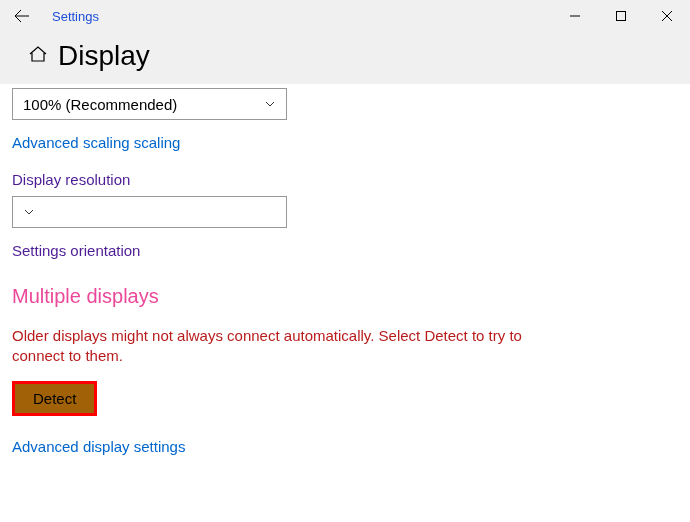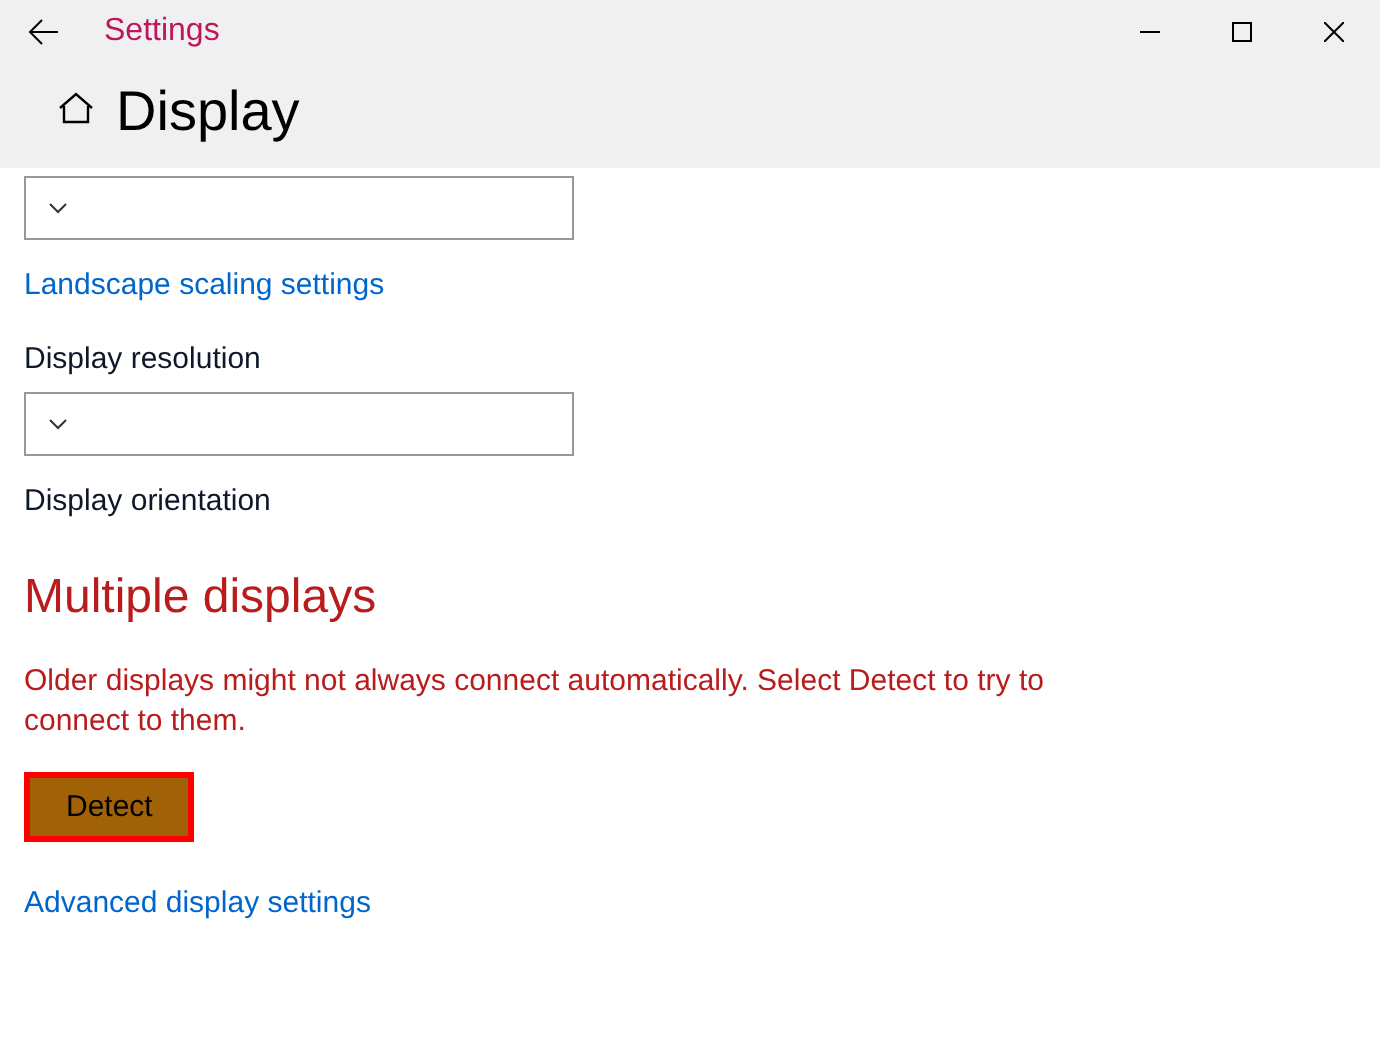--- a/index.html
+++ b/index.html
@@ -25,22 +25,22 @@
     .back-btn {
       width: 44px;
       height: 32px;
       display: flex;
       align-items: center;
       justify-content: center;
       cursor: pointer;
     }
     .app-title {
       flex: 1;
-      font-size: 16px;
-      color: #be185d;
+      font-size: 13px;
+      color: #1d4ed8;
       padding-left: 8px;
     }
     .window-controls {
       display: flex;
     }
     .win-btn {
       width: 46px;
       height: 32px;
       display: flex;
       align-items: center;
@@ -85,27 +85,27 @@
     }
     .link {
       color: #0066cc;
       font-size: 15px;
       cursor: pointer;
       display: inline-block;
       margin-bottom: 20px;
     }
     .label {
       font-size: 15px;
-      color: #0f172a;
+      color: #4c1d95;
       margin-bottom: 8px;
     }
     .section-heading {
-      font-size: 24px;
+      font-size: 20px;
       font-weight: 400;
-      color: #b91c1c;
+      color: #ec4899;
       margin-top: 26px;
       margin-bottom: 18px;
     }
     .help-text {
       font-size: 15px;
       color: #b91c1c;
       line-height: 1.35;
       margin-bottom: 14px;
       max-width: 560px;
     }
@@ -155,35 +155,36 @@
     <svg width="20" height="20" viewBox="0 0 20 20">
       <path d="M2 10 L10 3 L18 10 M4 9 L4 17 L16 17 L16 9" stroke="#000" stroke-width="1.2" fill="none"></path>
     </svg>
   </span>
   <div class="page-title">Display</div>
 </div>
 
 <div class="content">
 
   <div class="dropdown">
+    <span>100% (Recommended)</span>
     <svg class="chevron" viewBox="0 0 12 12">
       <path d="M2 4 L6 8 L10 4" stroke="#333" stroke-width="1" fill="none"></path>
     </svg>
   </div>
 
-  <a class="link">Landscape scaling settings</a>
+  <a class="link">Advanced scaling scaling</a>
 
   <div class="label">Display resolution</div>
   <div class="dropdown">
     <svg class="chevron" viewBox="0 0 12 12">
       <path d="M2 4 L6 8 L10 4" stroke="#333" stroke-width="1" fill="none"></path>
     </svg>
   </div>
 
-  <div class="label">Display orientation</div>
+  <div class="label">Settings orientation</div>
 
   <div class="section-heading">Multiple displays</div>
 
   <div class="help-text">Older displays might not always connect automatically. Select Detect to try to connect to them.</div>
 
   <div class="detect-btn">Detect</div>
   <br>
   <a class="link" style="margin-bottom:0">Advanced display settings</a>
 
 </div>

